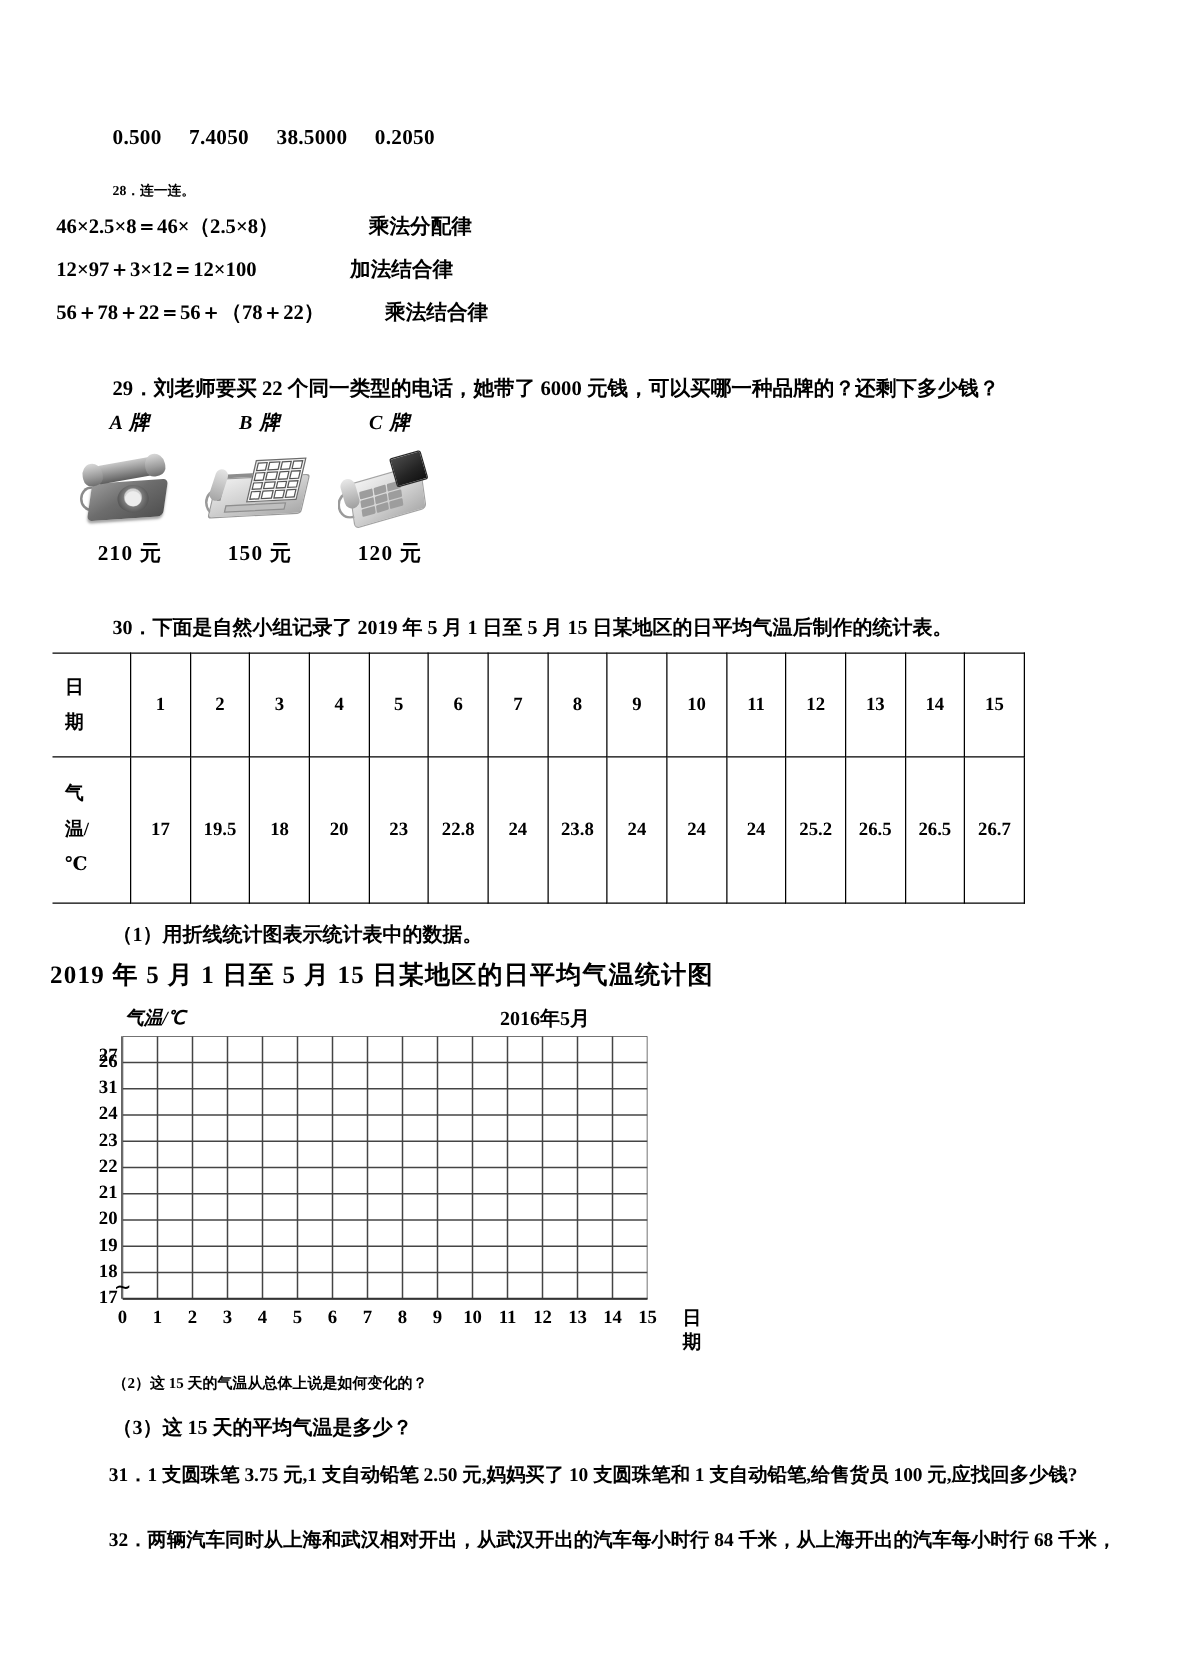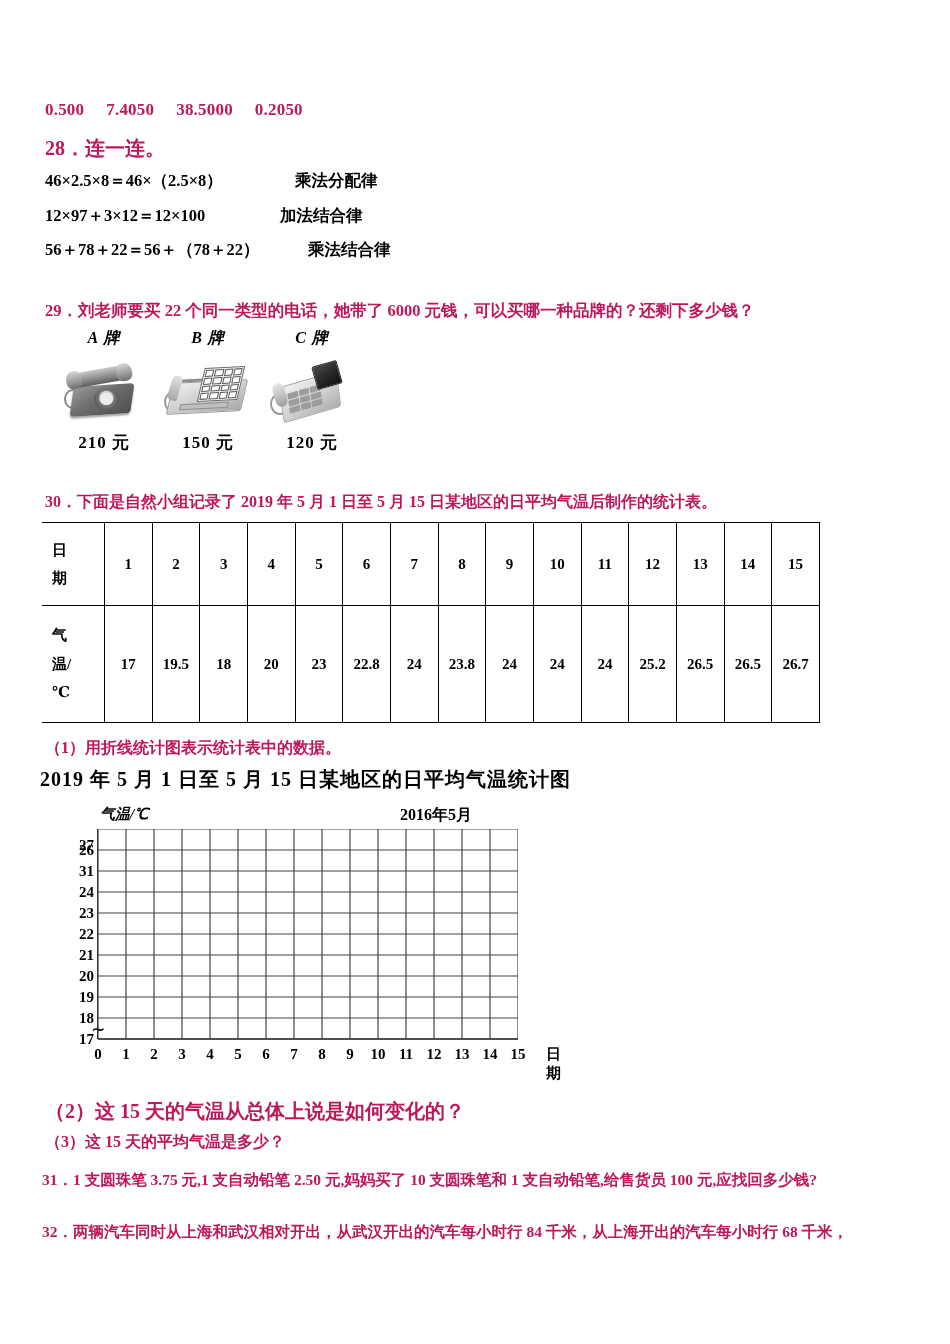--- a/index.html
+++ b/index.html
@@ -21,34 +21,35 @@
     width: 950px;
     height: 1344px;
     background: #fff;
   }
 
   
   .line {
     position: absolute;
     white-space: nowrap;
     font-weight: bold;
-    color: #be185d;
+    color: #000000;
+    margin-left: 45px;
   }
   .decimals {
     left: 45px;
     top: 100px;
     font-size: 17px;
     letter-spacing: 0.2px;
   }
   .decimals span { margin-right: 22px; }
 
   .q28 {
     left: 45px;
-    top: 135px;
-    font-size: 20px;
+    top: 145px;
+    font-size: 11px;
   }
   .match-row {
     position: absolute;
     left: 45px;
     font-size: 16.5px;
     font-weight: bold;
   }
   .match-row .expr { display: inline-block; }
   .match-row .law  { display: inline-block; }
 
@@ -311,21 +312,21 @@
     font-family: "Liberation Serif", serif;
     letter-spacing: 2px;
   }
   .break-mark {
     position: absolute;
     font-size: 17px;
     font-weight: bold;
     line-height: 1;
   }
 
-  .q30b { left: 45px; top: 1098px; font-size: 20px; }
+  .q30b { left: 45px; top: 1098px; font-size: 12px; }
   .q30c { left: 45px; top: 1132px; font-size: 16px; }
   .q31  { left: 42px; top: 1170px; font-size: 15.5px; }
   .q32  { left: 42px; top: 1222px; font-size: 15.5px; }
 </style>
 </head>
 <body>
 
 <div class="page">
 
   <div class="line decimals">

